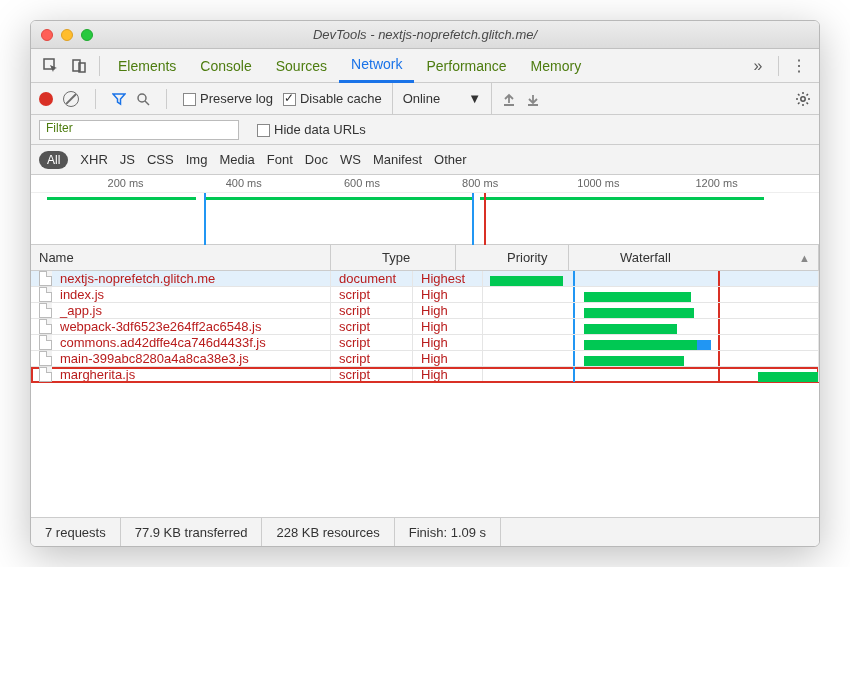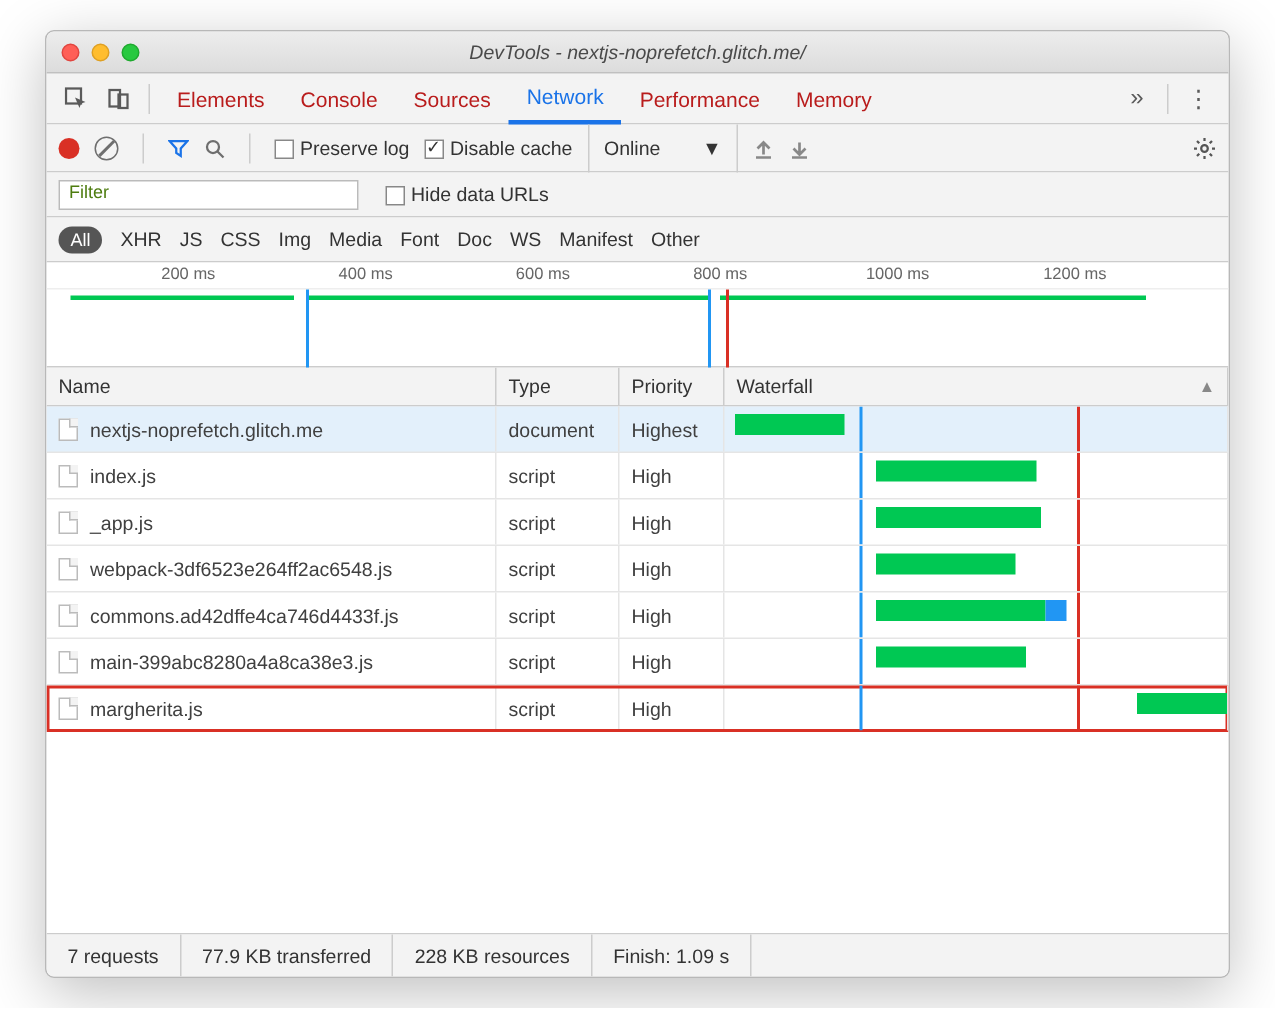--- a/index.html
+++ b/index.html
@@ -8,21 +8,21 @@
     .titlebar { height: 28px; background: linear-gradient(#ededed, #dcdcdc); border-bottom: 1px solid #c0c0c0; display: flex; align-items: center; padding: 0 10px; position: relative; font-style: italic; }
     .traffic { display: flex; gap: 8px; }
     .traffic span { width: 12px; height: 12px; border-radius: 50%; display: block; }
     .tl-close { background: #ff5f57; border: 1px solid #e14640; }
     .tl-min { background: #ffbd2e; border: 1px solid #dfa023; }
     .tl-max { background: #28c940; border: 1px solid #1faa2f; }
     .title-text { position: absolute; left: 0; right: 0; text-align: center; font-size: 13px; color: #4a4a4a; pointer-events: none; }
     .tabsbar { display: flex; align-items: center; height: 34px; border-bottom: 1px solid #ccc; background: #f3f3f3; padding: 0 6px; }
     .tb-icon { width: 28px; height: 28px; display: flex; align-items: center; justify-content: center; color: #5a5a5a; }
     .tb-sep { width: 1px; height: 20px; background: #ccc; margin: 0 6px; }
-    .tabsbar .tab { padding: 0 12px; height: 34px; display: flex; align-items: center; font-size: 14px; color: #b91c1c; cursor: pointer; }
+    .tabsbar .tab { padding: 0 12px; height: 34px; display: flex; align-items: center; font-size: 14px; color: #4d7c0f; cursor: pointer; }
     .tabsbar .tab.active { color: #1a73e8; border-bottom: 3px solid #1a73e8; }
     .tb-overflow { margin-left: auto; display: flex; align-items: center; }
     .toolbar2 { display: flex; align-items: center; height: 32px; border-bottom: 1px solid #ccc; background: #f3f3f3; padding: 0 8px; gap: 10px; font-size: 13px; color: #333; }
     .record-dot { width: 14px; height: 14px; border-radius: 50%; background: #d93025; }
     .clear-icon { width: 16px; height: 16px; border: 1.5px solid #6e6e6e; border-radius: 50%; position: relative; }
     .clear-icon::after { content: ""; position: absolute; width: 14px; height: 1.5px; background: #6e6e6e; top: 6px; left: 0; transform: rotate(-45deg); }
     .funnel { color: #1a73e8; font-size: 15px; }
     .search-ic { color: #6e6e6e; font-size: 15px; }
     .chk { width: 13px; height: 13px; border: 1px solid #888; background: #fff; display: inline-block; vertical-align: middle; margin-right: 4px; position: relative; }
     .chk.checked::after { content: "✓"; position: absolute; top: -3px; left: 0; font-size: 12px; color: #333; }
@@ -33,28 +33,28 @@
     .filter-input { width: 200px; height: 20px; border: 1px solid #bbb; background: #fff; padding: 0 6px; font-size: 12px; color: #888; }
     .typebar { display: flex; align-items: center; height: 30px; border-bottom: 1px solid #ccc; background: #f3f3f3; padding: 0 8px; gap: 12px; font-size: 13px; color: #333; }
     .pill { background: #555; color: #fff; padding: 2px 8px; border-radius: 9px; font-size: 12px; }
     .timeline { height: 70px; border-bottom: 1px solid #ccc; background: #fff; position: relative; }
     .tl-ticks { position: relative; height: 18px; border-bottom: 1px solid #eee; }
     .tl-tick { position: absolute; top: 2px; font-size: 11px; color: #666; transform: translateX(-50%); }
     .tl-body { position: relative; height: 52px; }
     .tl-bar { position: absolute; height: 3px; top: 4px; }
     .tl-vline { position: absolute; top: 0; bottom: 0; width: 2px; }
     .table { background: #fff; }
-    .thead { display: flex; height: 26px; background: #f3f3f3; border-bottom: 1px solid #ccc; font-size: 13px; color: #333; }
+    .thead { display: flex; height: 26px; background: #f3f3f3; border-bottom: 1px solid #ccc; font-size: 13px; color: #333; gap: 43px; }
     .th { padding: 4px 8px; border-right: 1px solid #ccc; display: flex; align-items: center; }
     .th-name { width: 300px; }
     .th-type { width: 82px; }
     .th-prio { width: 70px; }
     .th-water { flex: 1; position: relative; }
     .th-water .sort { position: absolute; right: 8px; color: #888; font-size: 11px; }
-    .tr { display: flex; height: 31px; border-bottom: 1px solid #e5e5e5; font-size: 13px; color: #404040; align-items: stretch; text-align: center; }
+    .tr { display: flex; height: 16px; border-bottom: 1px solid #e5e5e5; font-size: 13px; color: #b91c1c; align-items: stretch; text-align: center; }
     .tr.sel-row { background: #e3f0fb; }
     .tr.hl { outline: 2px solid #d93025; outline-offset: -2px; }
     .td { padding: 3px 8px; border-right: 1px solid #e5e5e5; display: flex; align-items: center; overflow: hidden; white-space: nowrap; }
     .td-name { width: 300px; }
     .td-type { width: 82px; }
     .td-prio { width: 70px; }
     .td-water { flex: 1; position: relative; }
     .file-ic { width: 13px; height: 15px; border: 1px solid #bbb; background: #fff; margin-right: 8px; position: relative; flex-shrink: 0; }
     .file-ic::after { content: ""; position: absolute; top: -1px; right: -1px; width: 5px; height: 5px; background: #f3f3f3; border-left: 1px solid #bbb; border-bottom: 1px solid #bbb; }
     .wbar { position: absolute; height: 14px; top: 5px; background: #00c853; }

